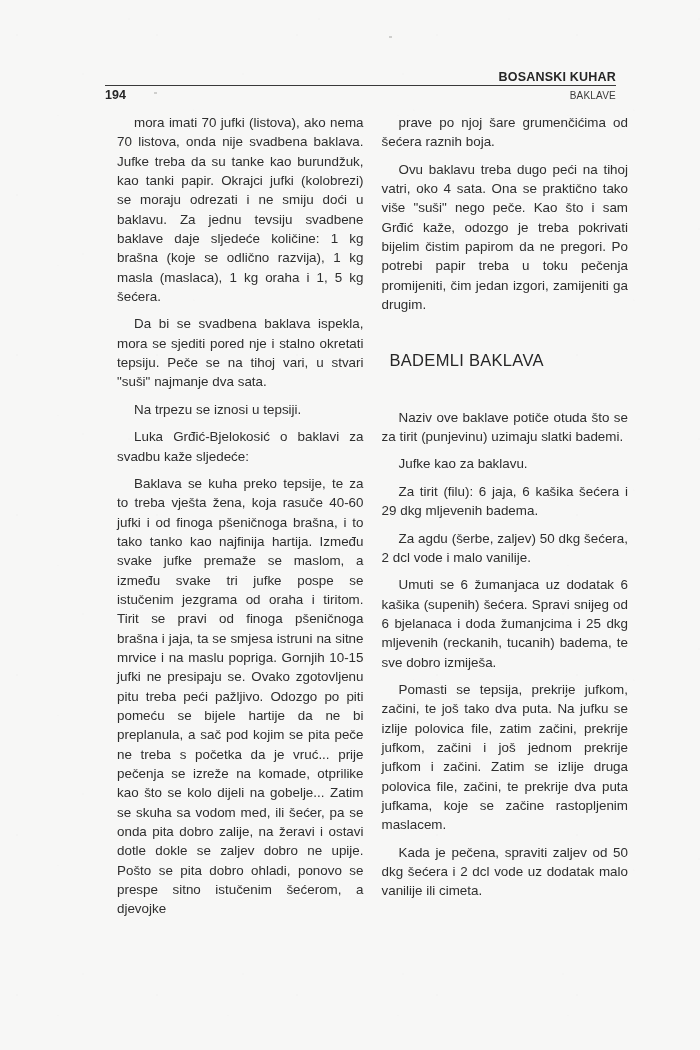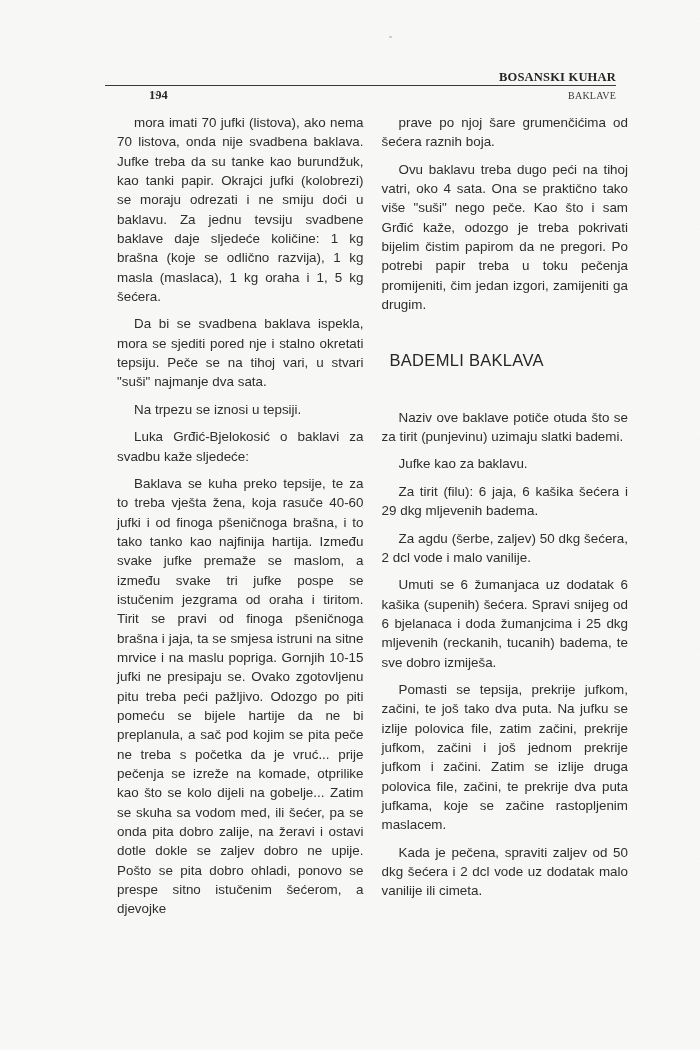--- a/index.html
+++ b/index.html
@@ -20,41 +20,39 @@
     left: 0; top: 0;
     width: 700px;
     height: 1050px;
   }
   
   .runninghead {
     position: absolute;
     left: 105px;
     top: 70px;
     width: 511px;
-    font-family: Liberation Serif, serif;
   }
   .rh-title {
     text-align: right;
     font-size: 12.5px;
     font-weight: bold;
     letter-spacing: 0.2px;
     color: #262626;
     line-height: 14px;
   }
   .rh-rule {
     margin-top: 1px;
     border-top: 1.6px solid #3a3a3a;
     width: 100%;
   }
   .rh-row {
     display: flex;
     justify-content: space-between;
     align-items: baseline;
     padding-top: 2px;
-    margin-left: 44px;
   }
   .rh-folio {
     font-size: 12.5px;
     font-weight: bold;
     color: #262626;
   }
   .rh-section {
     font-size: 10px;
     font-weight: normal;
     letter-spacing: 0.2px;

